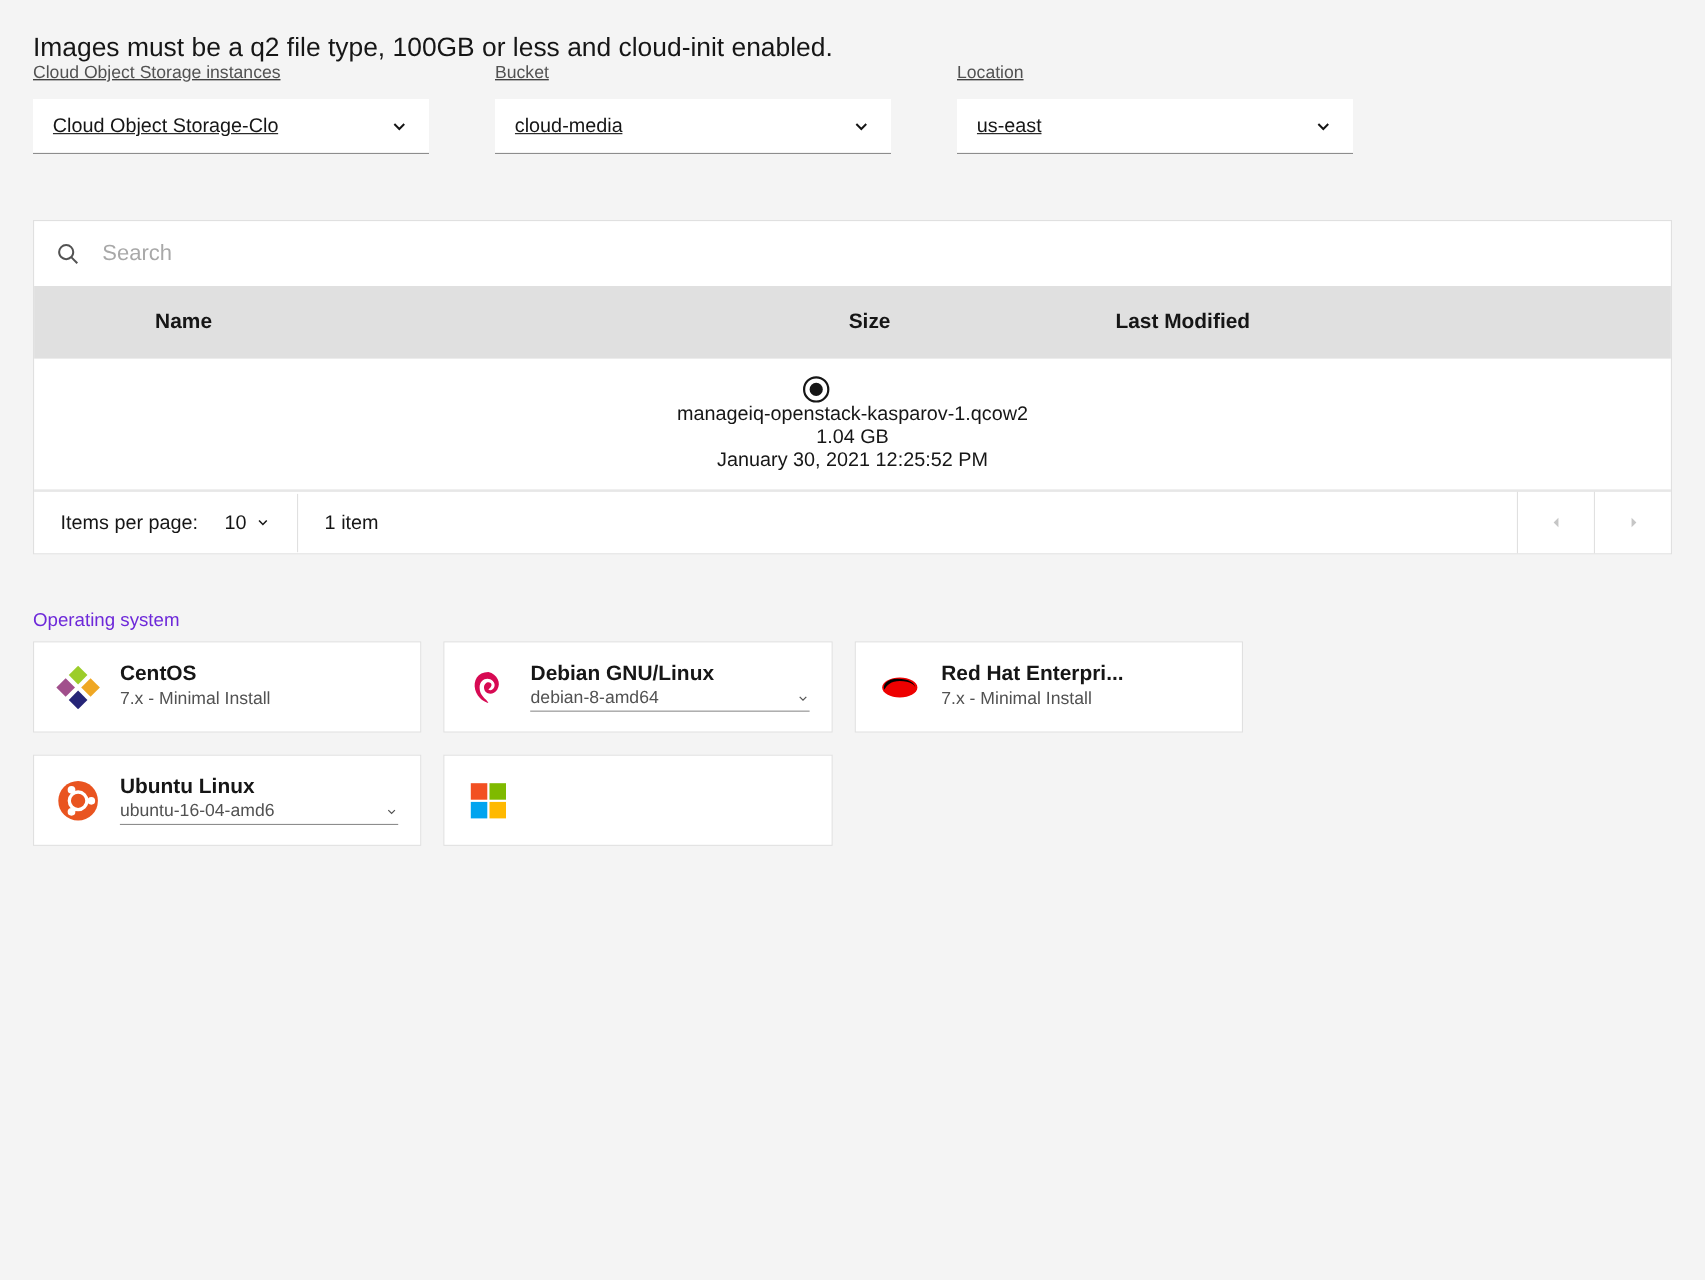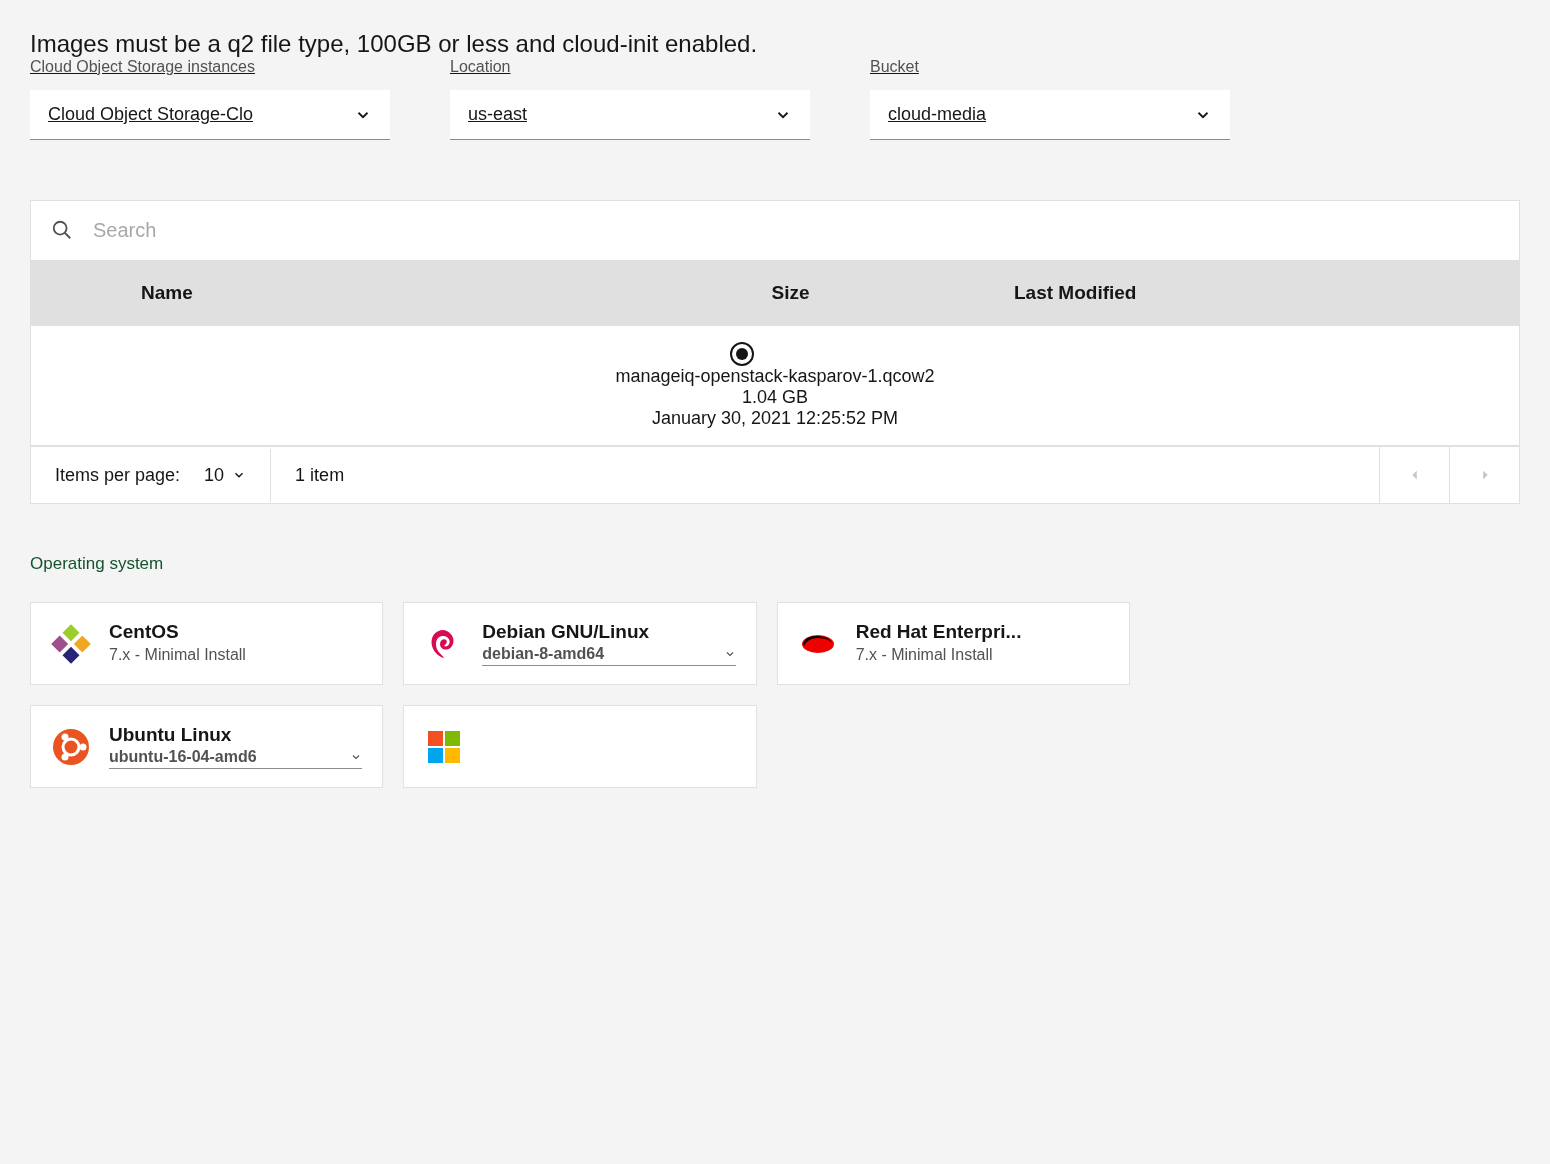--- a/index.html
+++ b/index.html
@@ -39,21 +39,21 @@
   }
   .dropdown span { overflow: hidden; text-overflow: ellipsis; white-space: nowrap; }
   .chevron-down { width: 18px; height: 18px; flex-shrink: 0; }
   .table-container {
     background: #fff;
     border: 1px solid #e0e0e0;
     margin-bottom: 50px;
   }
   .search-bar {
     display: flex;
-    align-items: flex-start;
+    align-items: flex-end;
     padding: 18px 20px;
     gap: 20px;
   }
   .search-icon { width: 22px; height: 22px; color: #525252; }
   .search-input {
     border: none; outline: none;
     font-size: 20px; flex: 1;
     color: #161616;
   }
   .search-input::placeholder { color: #a8a8a8; }
@@ -106,22 +106,22 @@
   .pager-buttons { display: flex; }
   .pager-btn {
     width: 70px; height: 56px;
     display: flex; align-items: center; justify-content: center;
     border-left: 1px solid #e0e0e0;
     cursor: pointer;
     color: #c6c6c6;
   }
   .section-label {
     font-size: 17px;
-    color: #14532d;
-    margin-bottom: 28px;
+    color: #6d28d9;
+    margin-bottom: 9px;
   }
   .os-grid {
     display: grid;
     grid-template-columns: repeat(3, 1fr);
     gap: 20px;
     max-width: 1100px;
   }
   .os-card {
     background: #fff;
     border: 1px solid #e0e0e0;
@@ -131,53 +131,53 @@
     gap: 18px;
     cursor: pointer;
   }
   .os-icon { width: 40px; height: 40px; flex-shrink: 0; display: flex; align-items: center; justify-content: center; }
   .os-text { flex: 1; min-width: 0; }
   .os-name { font-size: 19px; font-weight: 700; white-space: nowrap; overflow: hidden; text-overflow: ellipsis; }
   .os-variant-row {
     display: flex; align-items: center; justify-content: space-between;
     color: #525252; font-size: 16px;
     border-bottom: 1px solid #8d8d8d;
-    padding-bottom: 2px; margin-top: 2px; font-weight: bold;
+    padding-bottom: 2px; margin-top: 2px;
   }
   .os-variant-static { color: #525252; font-size: 16px; margin-top: 2px; line-height: 1.3; }
   .small-chevron { width: 12px; height: 12px; flex-shrink: 0; }
 </style>
 </head>
 <body>
 
 <div class="instructions">Images must be a q2 file type, 100GB or less and cloud-init enabled.</div>
 
 <div class="selectors-row">
   <div class="selector-group">
     <div class="selector-label">Cloud Object Storage instances</div>
     <div class="dropdown">
       <span>Cloud Object Storage-Clo</span>
       <svg class="chevron-down" viewBox="0 0 16 16">
           <path d="M4 6 L8 10 L12 6" stroke="#161616" stroke-width="1.6" fill="none"></path>
         </svg>
     </div>
   </div>
   <div class="selector-group">
+    <div class="selector-label">Bucket</div>
+    <div class="dropdown">
+      <span>cloud-media</span>
+      <svg class="chevron-down" viewBox="0 0 16 16">
+          <path d="M4 6 L8 10 L12 6" stroke="#161616" stroke-width="1.6" fill="none"></path>
+        </svg>
+    </div>
+  </div>
+  <div class="selector-group">
     <div class="selector-label">Location</div>
     <div class="dropdown">
       <span>us-east</span>
-      <svg class="chevron-down" viewBox="0 0 16 16">
-          <path d="M4 6 L8 10 L12 6" stroke="#161616" stroke-width="1.6" fill="none"></path>
-        </svg>
-    </div>
-  </div>
-  <div class="selector-group">
-    <div class="selector-label">Bucket</div>
-    <div class="dropdown">
-      <span>cloud-media</span>
       <svg class="chevron-down" viewBox="0 0 16 16">
           <path d="M4 6 L8 10 L12 6" stroke="#161616" stroke-width="1.6" fill="none"></path>
         </svg>
     </div>
   </div>
 </div>
 
 <div class="table-container">
   <div class="search-bar">
     <svg class="search-icon" viewBox="0 0 24 24">

